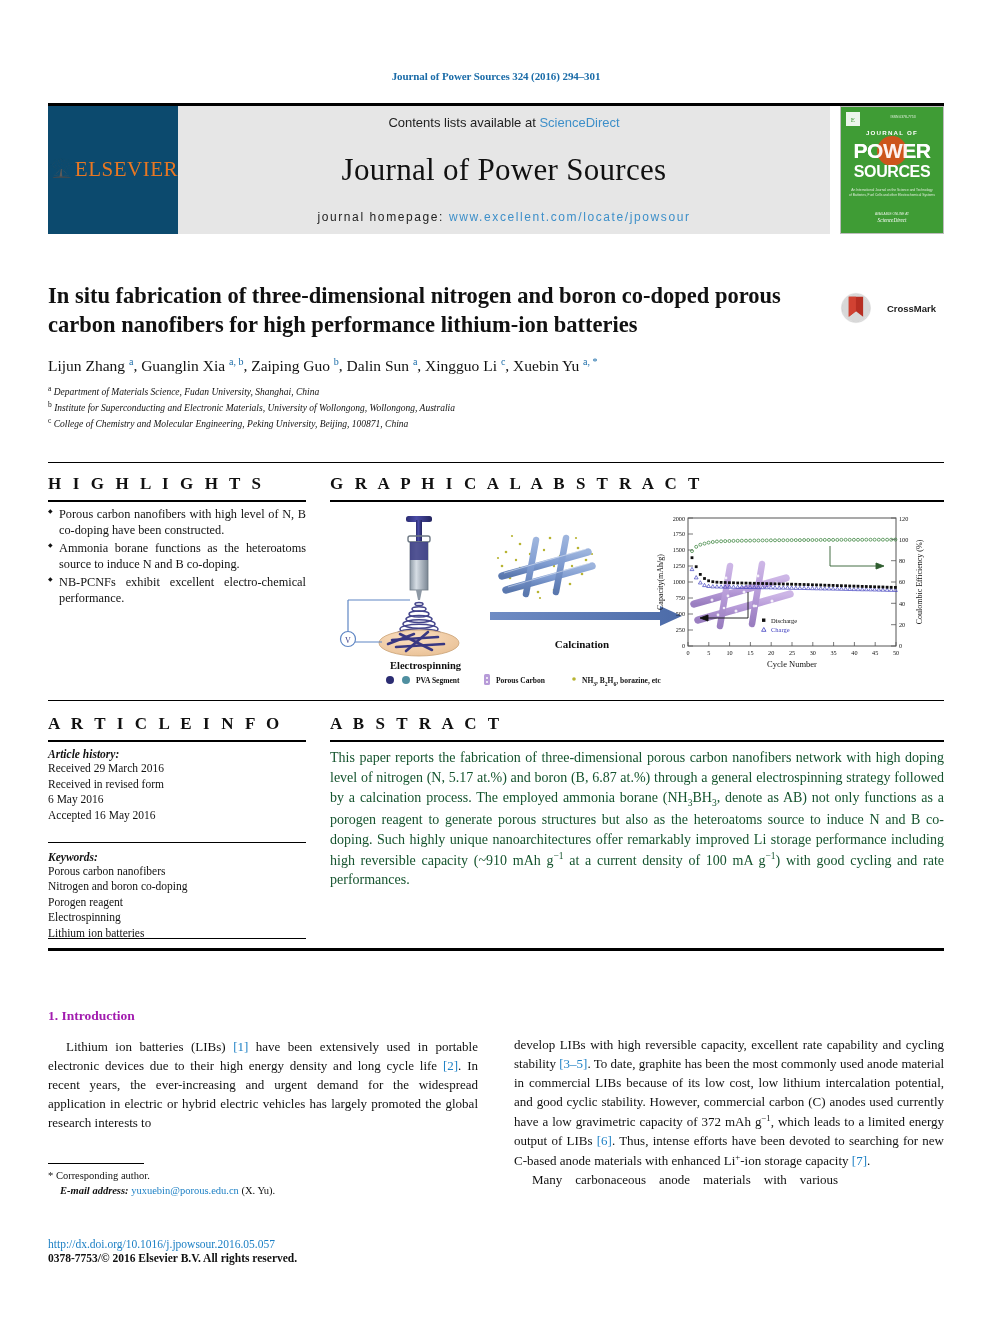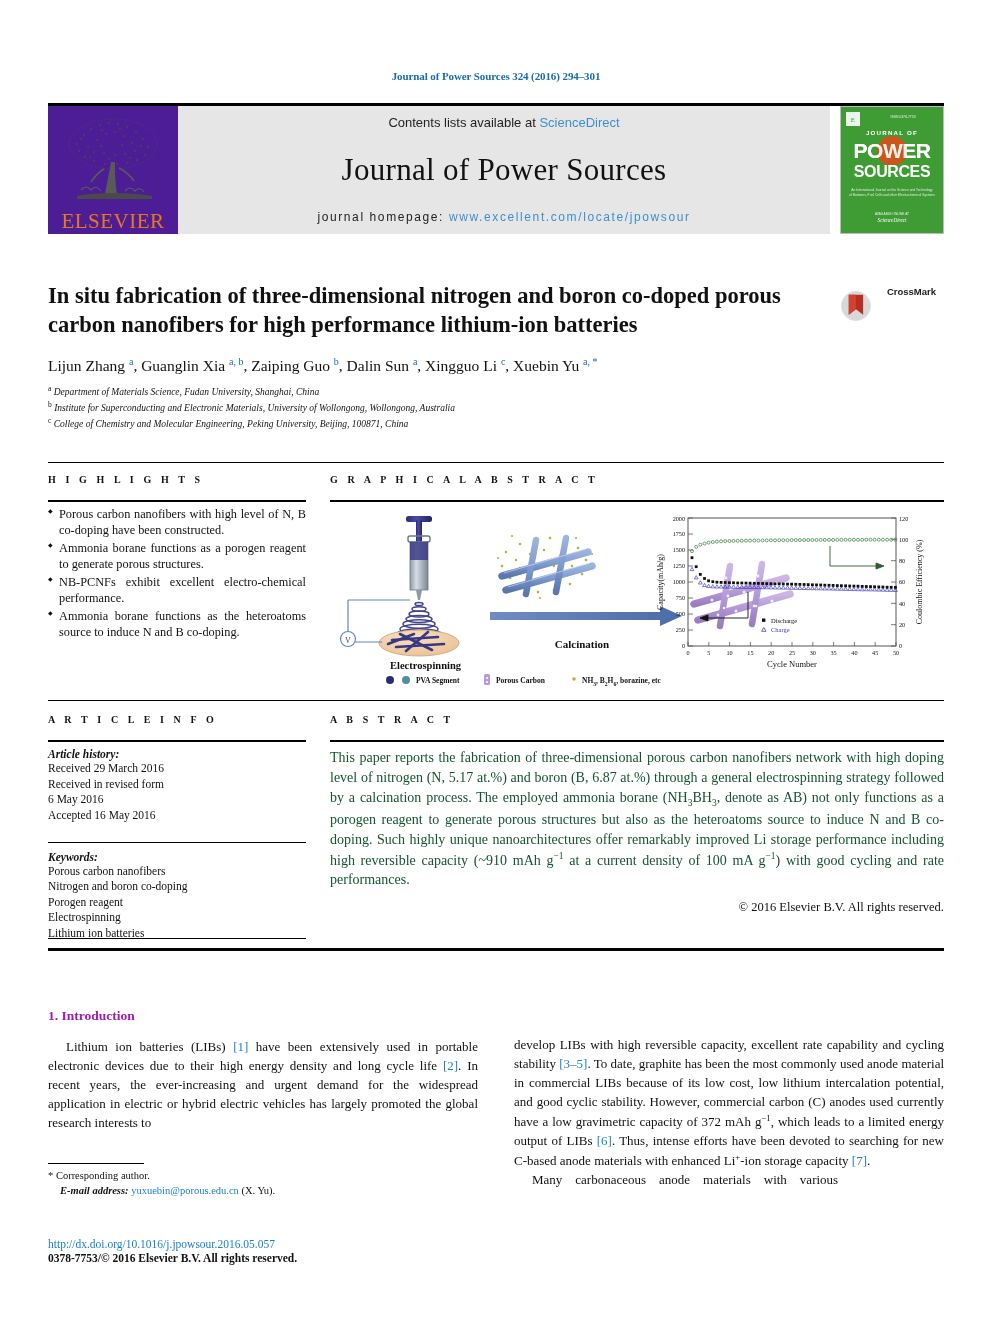--- a/index.html
+++ b/index.html
@@ -45,26 +45,26 @@
   .masthead {
     position: absolute;
     left: 48px; top: 106px;
     width: 896px; height: 128px;
     display: flex;
     align-items: stretch;
   }
   .elsevier-logo {
     width: 130px;
     display: flex;
-    flex-direction: column;
+    flex-direction: row;
     align-items: center;
     justify-content: flex-end;
     padding-bottom: 2px;
     box-sizing: border-box;
-    background: #4c1d95;
+    background: #0c4a6e;
   }
   .tree-svg { display:block; }
   .elsevier-word {
     font-family: "Liberation Serif", serif;
     font-size: 21px;
     letter-spacing: 0.5px;
     color: #E87722;
     line-height: 1;
     margin-top: 1px;
   }
@@ -115,21 +115,21 @@
     font-weight: bold;
     line-height: 1.28;
     width: 770px;
     color: #111;
     margin: 0;
   }
   .crossmark {
     position: absolute;
     right: 8px; top: 4px;
     width: 96px; height: 44px;
-    display: flex; gap: 15px;
+    display: flex; align-items: center; gap: 15px;
   }
   .crossmark-label {
     font-family: "Liberation Sans", sans-serif;
     font-size: 9.5px; font-weight: bold; color: #222;
   }
   .authors {
     font-family: "Liberation Serif", serif;
     font-size: 15.5px;
     margin-top: 16px;
     color: #111;
@@ -141,21 +141,21 @@
     font-style: italic;
     font-size: 9.5px;
     line-height: 1.45;
     color: #111;
   }
   .affil sup { font-style: normal; font-size: 7.5px; }
 
   .sec-head {
     font-family: "Liberation Serif", serif;
     font-weight: bold;
-    font-size: 10px;
+    font-size: 17px;
     letter-spacing: 3.6px;
     color: #111;
   }
 
   
   .band-top-rule { position:absolute; left:48px; top:462px; width:896px; height:1px; background:#000; }
   .col-left  { position: absolute; left: 48px;  width: 258px; }
   .col-right { position: absolute; left: 330px; width: 614px; }
 
   .hl-head { top: 474px; }
@@ -400,23 +400,22 @@
     </div>
   </div>
 
   <div class="band-top-rule"></div>
 
   <div class="sec-head col-left hl-head">H I G H L I G H T S</div>
   <div class="hl-rule"></div>
 
   <ul class="highlights-list">
     <li>Porous carbon nanofibers with high level of N, B co-doping have been constructed.</li>
-    <li>Ammonia borane functions as a porogen reagent to generate porous structures.</li>
+    <li>Ammonia borane functions as the heteroatoms source to induce N and B co-doping.</li>
     <li>NB-PCNFs exhibit excellent electro-chemical performance.</li>
-    <li>Ammonia borane functions as the heteroatoms source to induce N and B co-doping.</li>
   </ul>
 
   <div class="sec-head col-right ga-head">G R A P H I C A L   A B S T R A C T</div>
   <div class="ga-rule"></div>
 
   <div class="ga-figure">
     <svg width="614" height="178" viewBox="0 0 614 178">
       <defs>
         <linearGradient id="fibBlue" x1="0" y1="0" x2="0" y2="1">
           <stop offset="0%" stop-color="#9db4dd"></stop>
@@ -859,21 +858,20 @@
     <div class="ai-line">Electrospinning</div>
     <div class="ai-line">Lithium ion batteries</div>
   </div>
   <div class="ai-divider-bottom"></div>
 
   <div class="sec-head col-right ab-head">A B S T R A C T</div>
   <div class="ab-rule"></div>
 
   <div class="abstract-block">
     <p class="abstract-text">This paper reports the fabrication of three-dimensional porous carbon nanofibers network with high doping level of nitrogen (N, 5.17 at.%) and boron (B, 6.87 at.%) through a general electrospinning strategy followed by a calcination process. The employed ammonia borane (NH<sub>3</sub>BH<sub>3</sub>, denote as AB) not only functions as a porogen reagent to generate porous structures but also as the heteroatoms source to induce N and B co-doping. Such highly unique nanoarchitectures offer remarkably improved Li storage performance including high reversible capacity (~910 mAh g<sup>−1</sup> at a current density of 100 mA g<sup>−1</sup>) with good cycling and rate performances.</p>
-    <div class="abstract-copy">© 2016 Elsevier B.V. All rights reserved.</div>
   </div>
 
   <div class="body-rule"></div>
 
   <div class="body-col-left">
     <h2 class="sec-num-head">1. Introduction</h2>
     <p class="body-p indent">Lithium ion batteries (LIBs) <span class="ref">[1]</span> have been extensively used in portable electronic devices due to their high energy density and long cycle life <span class="ref">[2]</span>. In recent years, the ever-increasing and urgent demand for the widespread application in electric or hybrid electric vehicles has largely promoted the global research interests to</p>
   </div>
 
   <div class="body-col-right">

